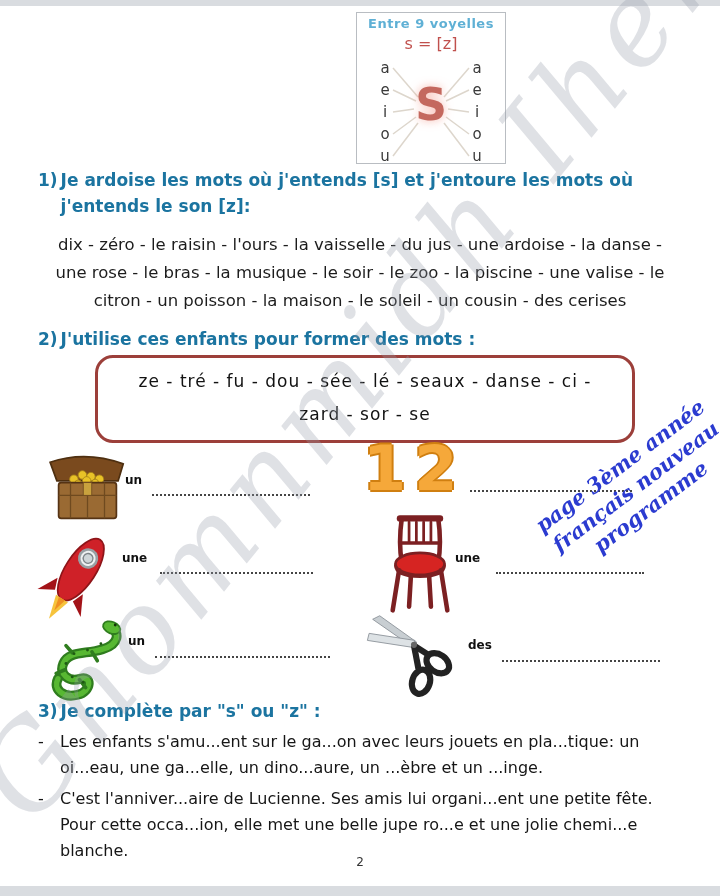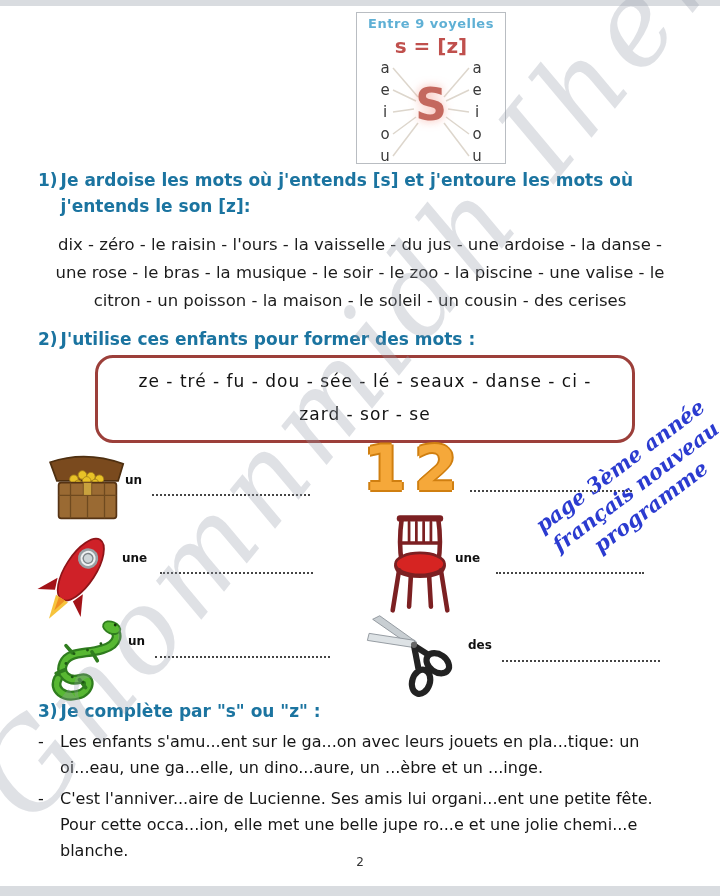--- a/index.html
+++ b/index.html
@@ -8,21 +8,21 @@
   .edge{position:absolute;left:0;right:0;background:#d9dce0;}
   .edge.top{top:0;height:6px;}
   .edge.bottom{bottom:0;height:10px;}
 
   
   .rule-box{position:absolute;left:356px;top:12px;width:148px;height:150px;
             border:1px solid #b9bdc2;background:#fff;}
   .rule-head{position:absolute;top:3px;left:0;right:0;text-align:center;
              font-size:13px;font-weight:600;color:#5fb0d5;letter-spacing:.5px;}
   .rule-formula{position:absolute;top:21px;left:0;right:0;text-align:center;
-                font-size:20px;font-weight:bold;color:#c0504d;}
+                font-size:16px;font-weight:normal;color:#c0504d;}
   .vowel{position:absolute;font-size:15px;color:#3a3a3a;width:16px;text-align:center;}
   .rule-s{position:absolute;top:66px;left:0;right:0;text-align:center;
           font-size:44px;font-weight:bold;color:#c4685e;
           text-shadow:0 0 10px rgba(244,166,152,.75);}
   .rule-lines{position:absolute;inset:0;}
 
   .page-title{position:absolute;left:150px;top:62px;width:200px;text-align:center;
               font-size:27px;font-weight:bold;color:#a61e24;word-spacing:5px;}
 
   .ex-head{position:absolute;display:flex;color:#1b74a0;font-weight:bold;

